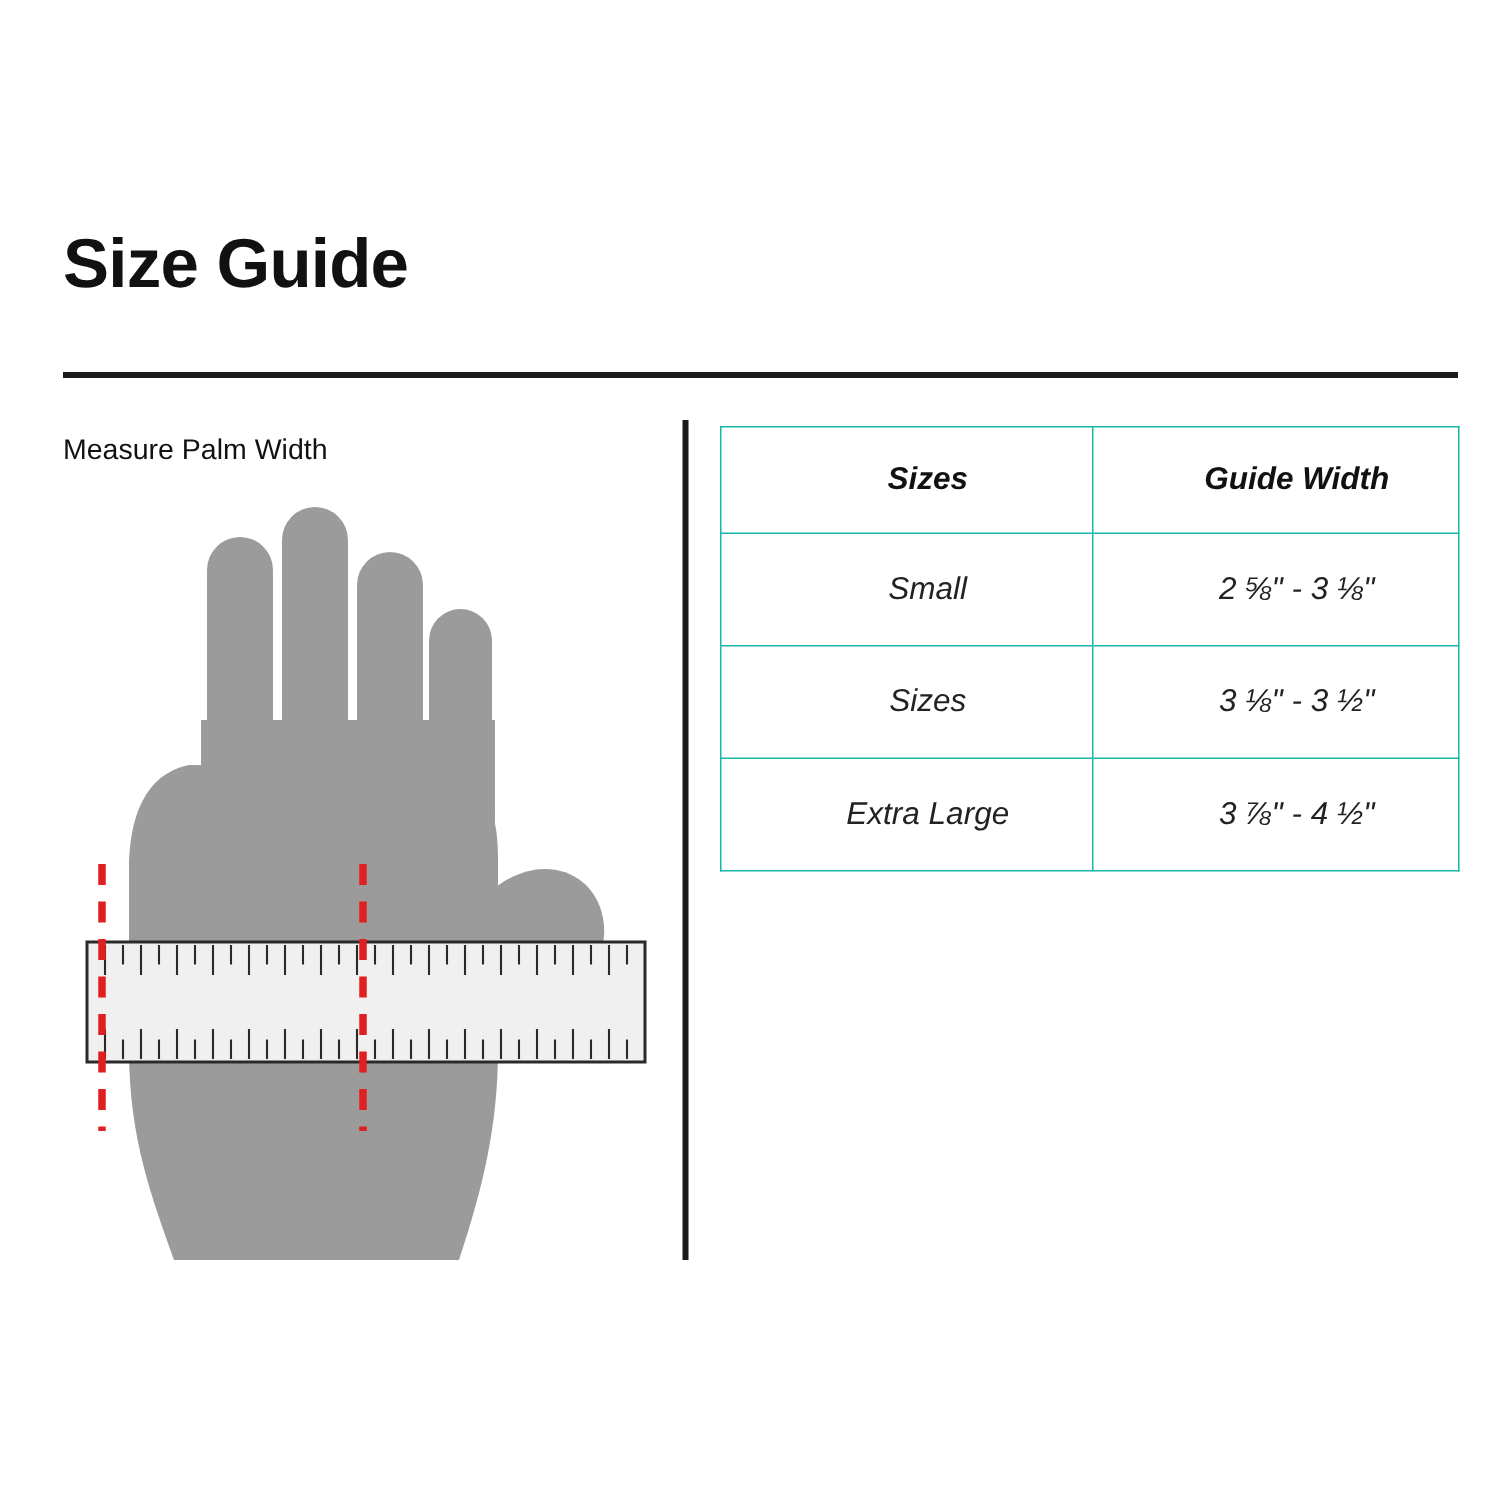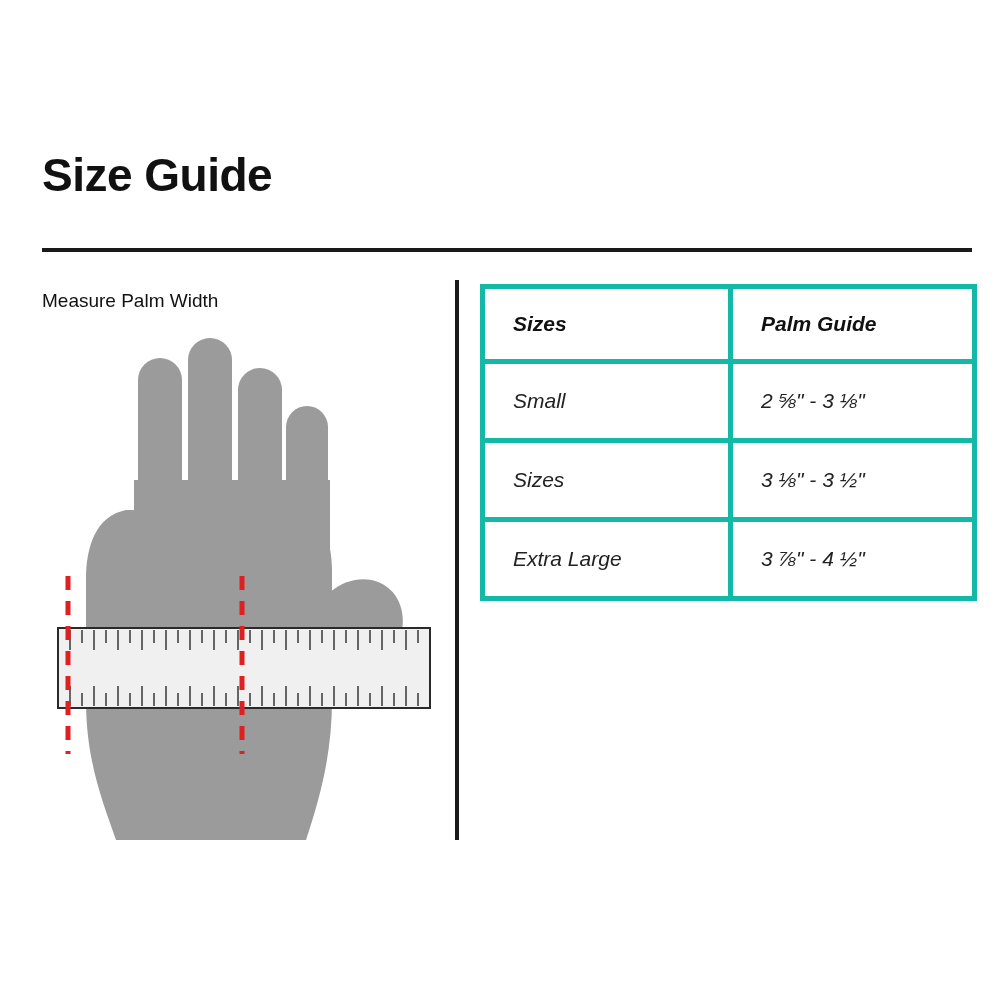--- a/index.html
+++ b/index.html
@@ -77,22 +77,22 @@
     top: 284px;
     width: 492px;
   }
   table.size-table {
     border-collapse: collapse;
     width: 492px;
     table-layout: fixed;
   }
   table.size-table th,
   table.size-table td {
-    border: 5px solid #14b8a6;
-    text-align: left;
+    border: 1px solid #14b8a6;
+    text-align: center;
     font-style: italic;
     vertical-align: middle;
     margin-left: 14px;
   }
   table.size-table th {
     font-size: 21px;
     font-weight: bold;
     height: 70px;
     padding: 0 0 0 28px;
     color: #111111;
@@ -226,21 +226,21 @@
 
   <div class="table-wrap">
     <table class="size-table">
       <colgroup>
           <col class="c1">
           <col class="c2">
         </colgroup>
       <thead>
         <tr>
           <th>Sizes</th>
-          <th>Palm Guide</th>
+          <th>Guide Width</th>
         </tr>
       </thead>
       <tbody>
         <tr>
           <td>Small</td>
           <td>2 ⅝" - 3 ⅛"</td>
         </tr>
         <tr>
           <td>Sizes</td>
           <td>3 ⅛" - 3 ½"</td>

